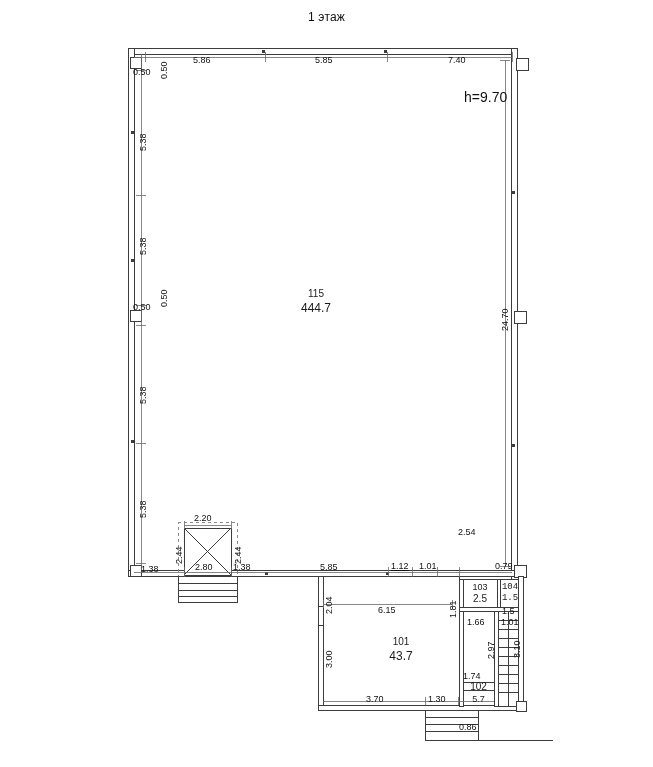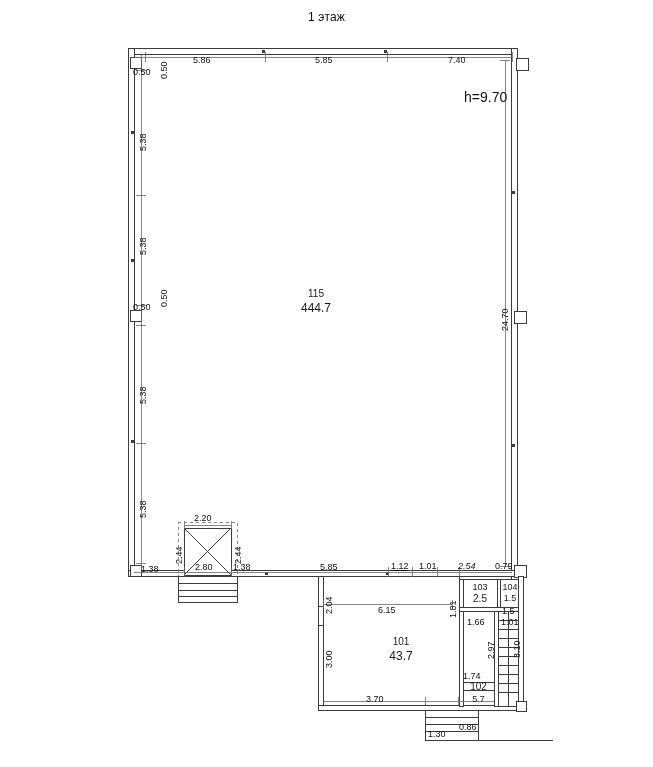--- a/index.html
+++ b/index.html
@@ -188,21 +188,21 @@
 <div class="room-box" style="left:376px; top:636px; width:50px;">
   <div class="room-num">101</div>
   <div class="room-area">43.7</div>
 </div>
 
 <div class="room-box" style="left:464px; top:582px; width:32px; font-size:9px;">
   <div class="room-num" style="font-size:9px">103</div>
   <div class="room-area" style="font-size:10px">2.5</div>
 </div>
 
-<div class="room-box" style="left:498px; top:582px; width:24px; font-size:9px;">
+<div class="room-box" style="left:498px; top:582px; width:24px; font-size:9px;font-family:Liberation Mono, monospace;">
   <div class="room-num" style="font-size:9px">104</div>
   <div class="room-area" style="font-size:9px">1.5</div>
 </div>
 
 <div class="room-box" style="left:463px; top:681px; width:31px; font-size:9px;">
   <div class="room-num" style="font-size:10px">102</div>
   <div class="room-area" style="font-size:9px">5.7</div>
 </div>
 
 <div class="lbl" style="left:464px; top:90px; font-size:14px;">h=9.70</div>
@@ -225,28 +225,28 @@
 
 <div class="lbl" style="left:194px; top:514px;">2.20</div>
 <div class="lbl vert" style="left:175px; top:564px;">2.44</div>
 <div class="lbl vert" style="left:234px; top:564px;">2.44</div>
 
 <div class="lbl" style="left:195px; top:563px;">2.80</div>
 <div class="lbl" style="left:233px; top:563px;">1.38</div>
 <div class="lbl" style="left:320px; top:563px;">5.85</div>
 <div class="lbl" style="left:391px; top:562px;text-decoration:underline;">1.12</div>
 <div class="lbl" style="left:419px; top:562px;">1.01</div>
-<div class="lbl" style="left:458px; top:562px;font-style:italic;">2.54</div>
+<div class="lbl" style="left:458px; top:528px;">2.54</div>
 <div class="lbl" style="left:495px; top:562px;">0.79</div>
 
 <div class="lbl" style="left:378px; top:606px;">6.15</div>
 <div class="lbl vert" style="left:449px; top:618px;">1.81</div>
 <div class="lbl vert" style="left:325px; top:614px;">2.04</div>
 <div class="lbl vert" style="left:325px; top:668px;">3.00</div>
 <div class="lbl" style="left:366px; top:695px;">3.70</div>
-<div class="lbl" style="left:428px; top:695px;margin-top:35px;">1.30</div>
+<div class="lbl" style="left:428px; top:695px;">1.30</div>
 <div class="lbl" style="left:459px; top:695px;margin-top:28px;">0.86</div>
 <div class="lbl" style="left:467px; top:618px;">1.66</div>
 <div class="lbl" style="left:501px; top:618px;">1.01</div>
 <div class="lbl" style="left:463px; top:672px;">1.74</div>
 <div class="lbl vert" style="left:487px; top:659px;">2.97</div>
 <div class="lbl vert" style="left:513px; top:658px;">3.10</div>
 <div class="lbl" style="left:502px; top:607px;">1.5</div>
 
 </body></html>

